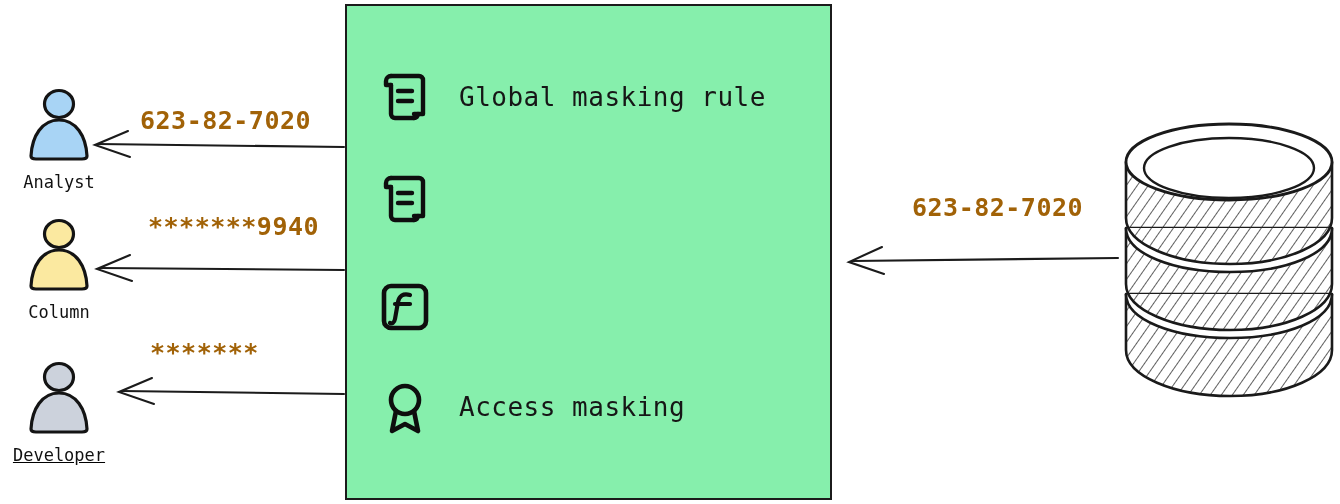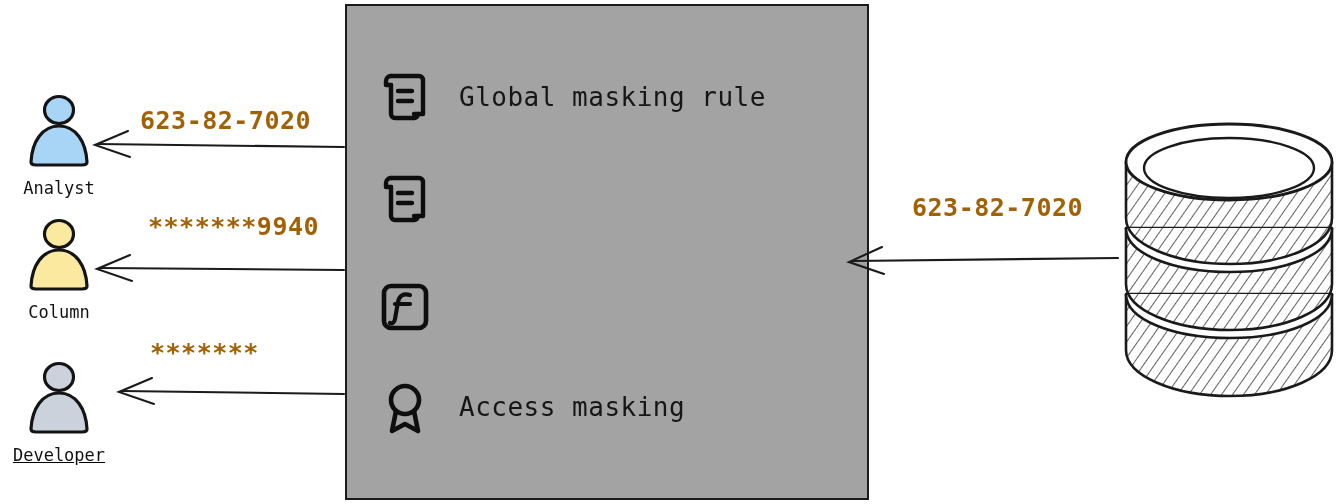--- a/index.html
+++ b/index.html
@@ -13,23 +13,23 @@
     position: relative;
     overflow: hidden;
     font-family: "DejaVu Sans Mono", monospace;
   }
 
   
   #masking-panel {
     position: absolute;
     left: 345px;
     top: 4px;
-    width: 524px;
+    width: 487px;
     height: 496px;
-    background: #a3a3a3;
+    background: #86efac;
     border: 2.5px solid #1b1b1b;
     box-sizing: border-box;
   }
   .feature-list {
     position: absolute;
     left: 0; top: 0;
     width: 100%; height: 100%;
   }
   .feature-row {
     position: absolute;
@@ -55,21 +55,21 @@
     white-space: nowrap;
     font-family: "DejaVu Sans Mono", monospace;
   }
 
   
   .actor {
     position: absolute;
     width: 110px;
     text-align: center;
   }
-  .actor.a0 { left: 4px;  top: 94px; }
+  .actor.a0 { left: 4px;  top: 88px; }
   .actor.a1 { left: 4px;  top: 218px; }
   .actor.a2 { left: 4px;  top: 361px; text-decoration: underline; }
   .actor-figure {
     width: 72px;
     height: 82px;
     display: block;
     margin: 0 auto;
   }
   .actor-label {
     margin-top: 2px;

